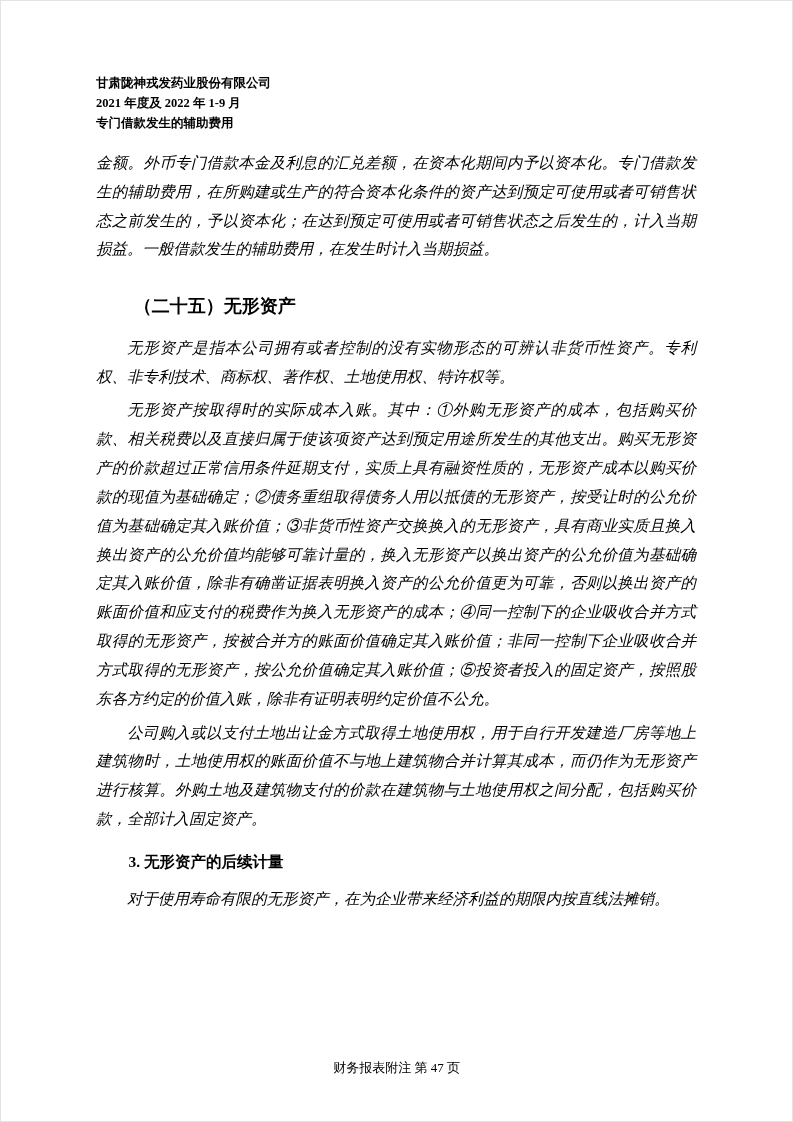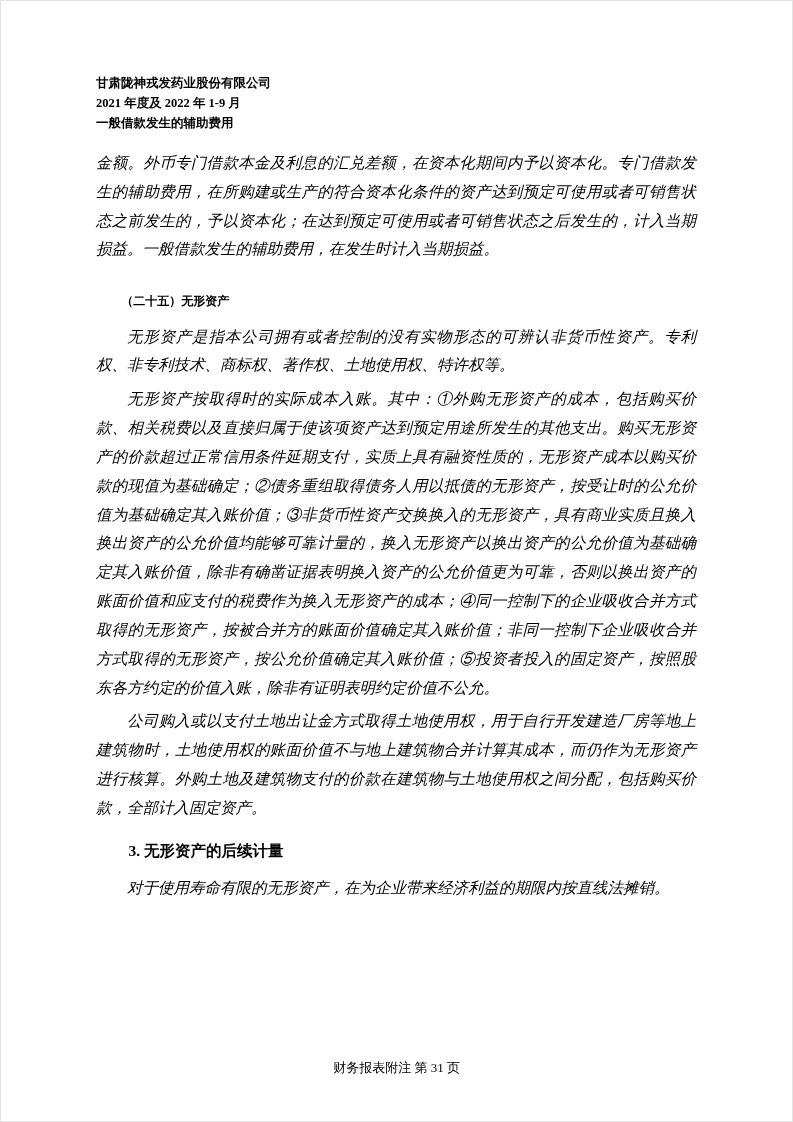--- a/index.html
+++ b/index.html
@@ -23,21 +23,21 @@
   .body-text {
     margin-top: 16px;
     font-size: 15.5px;
     line-height: 1.86;
     text-align: justify;
   }
   .para { margin: 0 0 5px 0; text-indent: 2em; font-style: italic; }
   .para.noindent { text-indent: 0; }
   .heading-l1 {
     margin: 26px 0 10px 0;
-    font-size: 12px;
+    font-size: 18px;
     font-weight: bold;
     text-indent: 2.1em;
   }
   .heading-l2 {
     margin: 14px 0 8px 0;
     font-size: 15.5px;
     font-weight: bold;
     text-indent: 2.1em;
   }
   .para.sub-item { text-indent: 1.3em; margin-bottom: 2px; }
@@ -51,34 +51,34 @@
   }
 </style>
 </head>
 <body>
 
 <div class="page">
 
   <div class="doc-header">
     <div>甘肃陇神戎发药业股份有限公司</div>
     <div>2021 年度及 2022 年 1-9 月</div>
-    <div>一般借款发生的辅助费用</div>
+    <div>专门借款发生的辅助费用</div>
   </div>
 
   <div class="body-text">
 
     <p class="para noindent">金额。外币专门借款本金及利息的汇兑差额，在资本化期间内予以资本化。专门借款发生的辅助费用，在所购建或生产的符合资本化条件的资产达到预定可使用或者可销售状态之前发生的，予以资本化；在达到预定可使用或者可销售状态之后发生的，计入当期损益。一般借款发生的辅助费用，在发生时计入当期损益。</p>
 
     <div class="heading-l1">（二十五）无形资产</div>
 
     <p class="para">无形资产是指本公司拥有或者控制的没有实物形态的可辨认非货币性资产。专利权、非专利技术、商标权、著作权、土地使用权、特许权等。</p>
 
     <p class="para">无形资产按取得时的实际成本入账。其中：①外购无形资产的成本，包括购买价款、相关税费以及直接归属于使该项资产达到预定用途所发生的其他支出。购买无形资产的价款超过正常信用条件延期支付，实质上具有融资性质的，无形资产成本以购买价款的现值为基础确定；②债务重组取得债务人用以抵债的无形资产，按受让时的公允价值为基础确定其入账价值；③非货币性资产交换换入的无形资产，具有商业实质且换入换出资产的公允价值均能够可靠计量的，换入无形资产以换出资产的公允价值为基础确定其入账价值，除非有确凿证据表明换入资产的公允价值更为可靠，否则以换出资产的账面价值和应支付的税费作为换入无形资产的成本；④同一控制下的企业吸收合并方式取得的无形资产，按被合并方的账面价值确定其入账价值；非同一控制下企业吸收合并方式取得的无形资产，按公允价值确定其入账价值；⑤投资者投入的固定资产，按照股东各方约定的价值入账，除非有证明表明约定价值不公允。</p>
     <p class="para">公司购入或以支付土地出让金方式取得土地使用权，用于自行开发建造厂房等地上建筑物时，土地使用权的账面价值不与地上建筑物合并计算其成本，而仍作为无形资产进行核算。外购土地及建筑物支付的价款在建筑物与土地使用权之间分配，包括购买价款，全部计入固定资产。</p>
 
     <div class="heading-l2">3. 无形资产的后续计量</div>
     <p class="para">对于使用寿命有限的无形资产，在为企业带来经济利益的期限内按直线法摊销。</p>
 
   </div>
 
-  <div class="page-footer">财务报表附注 第 31 页</div>
+  <div class="page-footer">财务报表附注 第 47 页</div>
 
 </div>
 
 </body></html>

